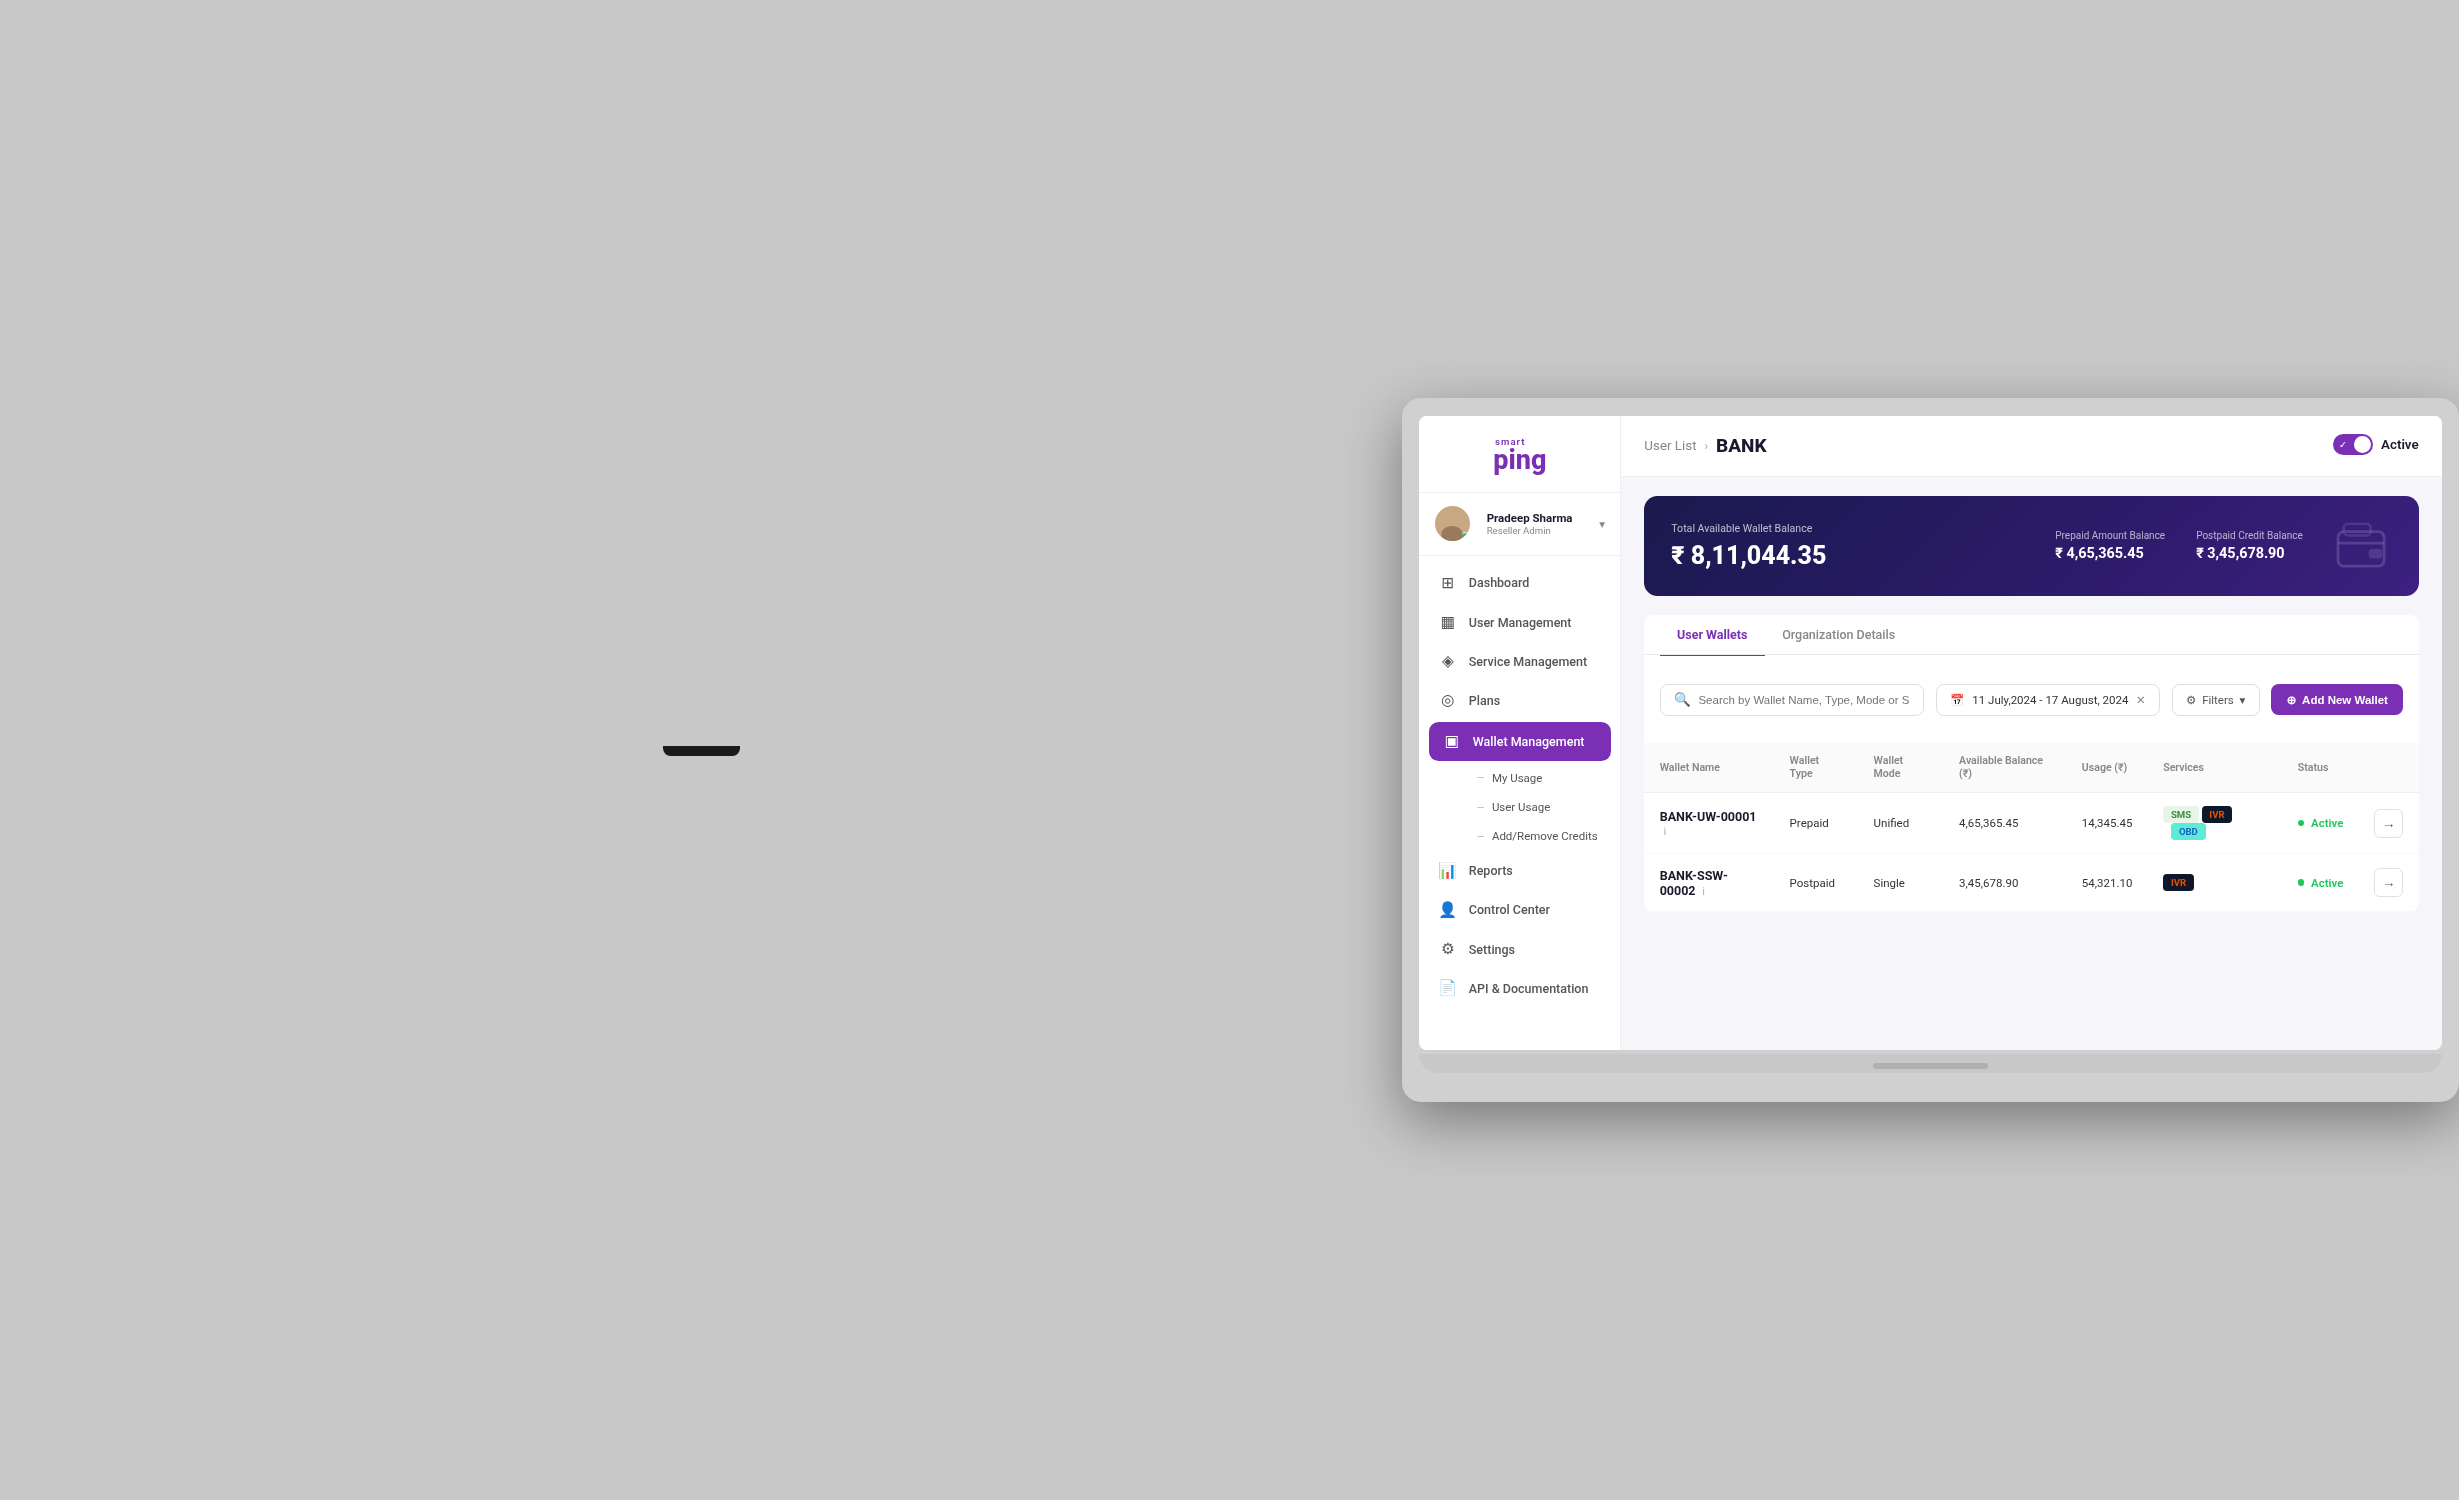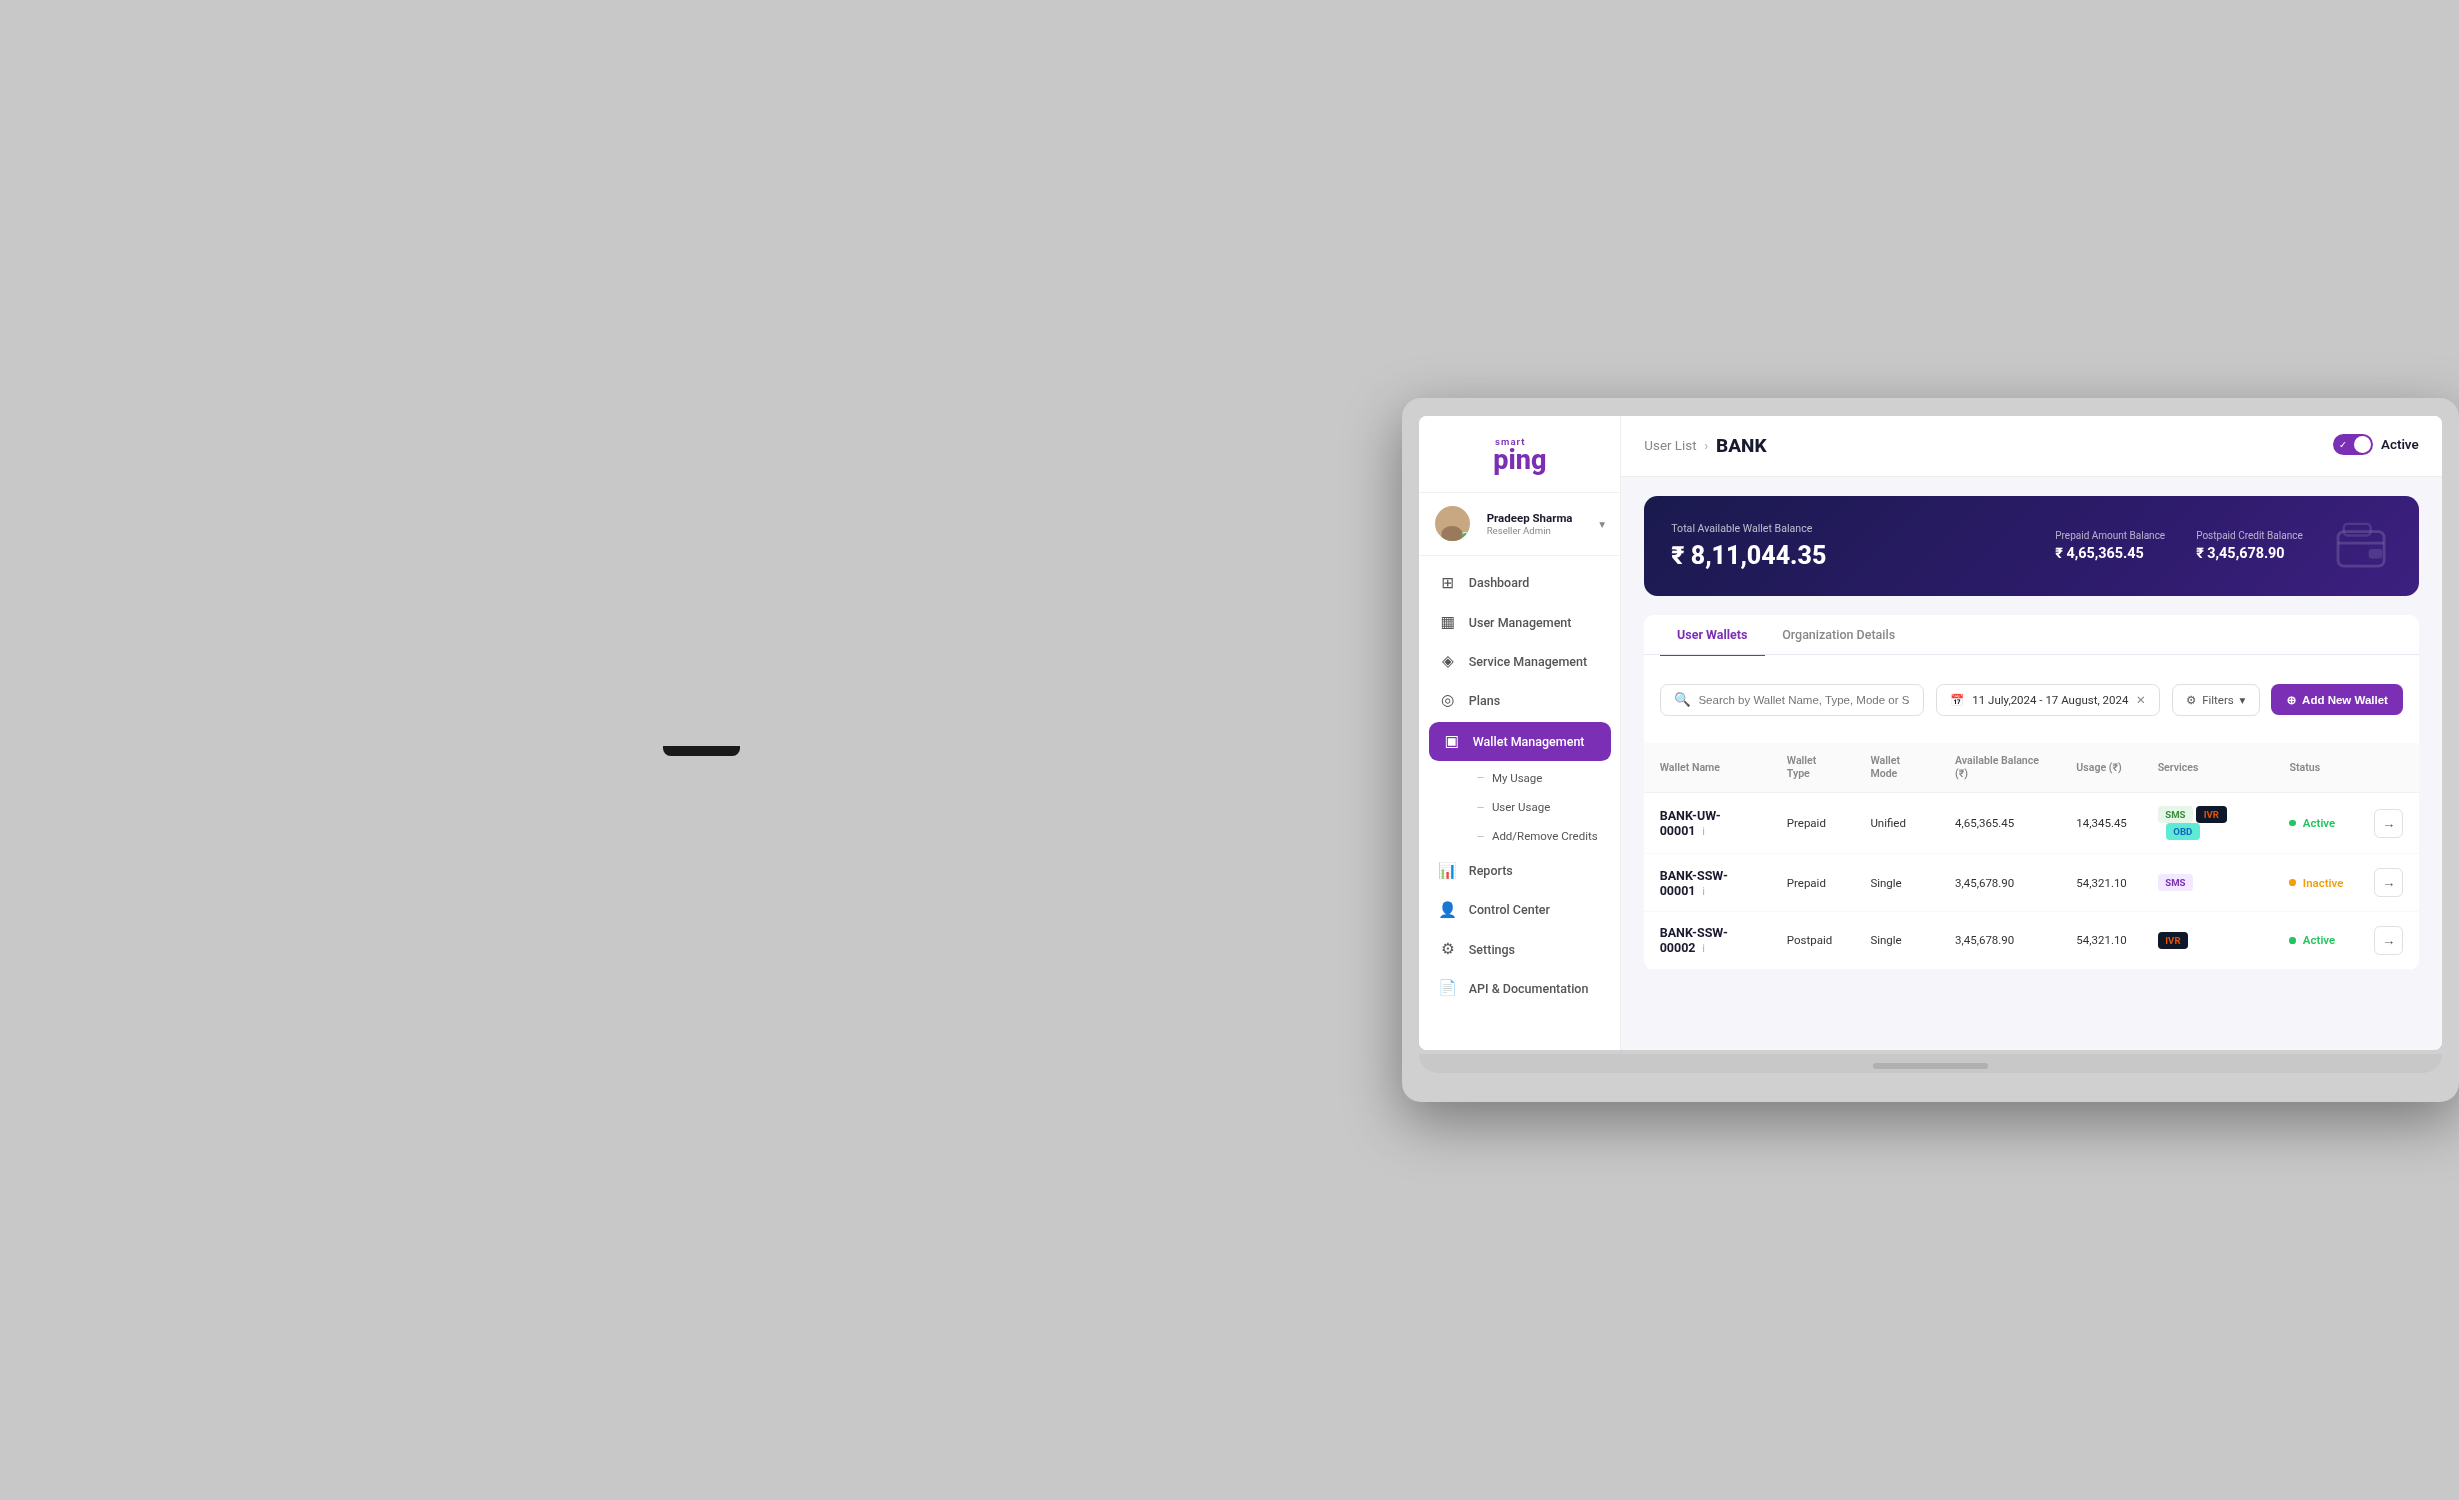--- a/index.html
+++ b/index.html
@@ -587,39 +587,20 @@
       <span class="status-cell status-active">
         <span class="status-dot"></span>Active
       </span>
     </td>
     <td>
       <div class="arrow-btn">→</div>
     </td>
   </tr>
                   <tr>
     <td>
-      <span class="wallet-name-cell">BANK-SSW-00001</span>
-      <span class="info-icon">ℹ</span>
-    </td>
-    <td>Prepaid</td>
-    <td>Single</td>
-    <td>3,45,678.90</td>
-    <td>54,321.10</td>
-    <td><span class="badge badge-sms-inactive">SMS</span></td>
-    <td>
-      <span class="status-cell status-inactive">
-        <span class="status-dot"></span>Inactive
-      </span>
-    </td>
-    <td>
-      <div class="arrow-btn">→</div>
-    </td>
-  </tr>
-                  <tr>
-    <td>
       <span class="wallet-name-cell">BANK-SSW-00002</span>
       <span class="info-icon">ℹ</span>
     </td>
     <td>Postpaid</td>
     <td>Single</td>
     <td>3,45,678.90</td>
     <td>54,321.10</td>
     <td><span class="badge badge-ivr">IVR</span></td>
     <td>
       <span class="status-cell status-active">

